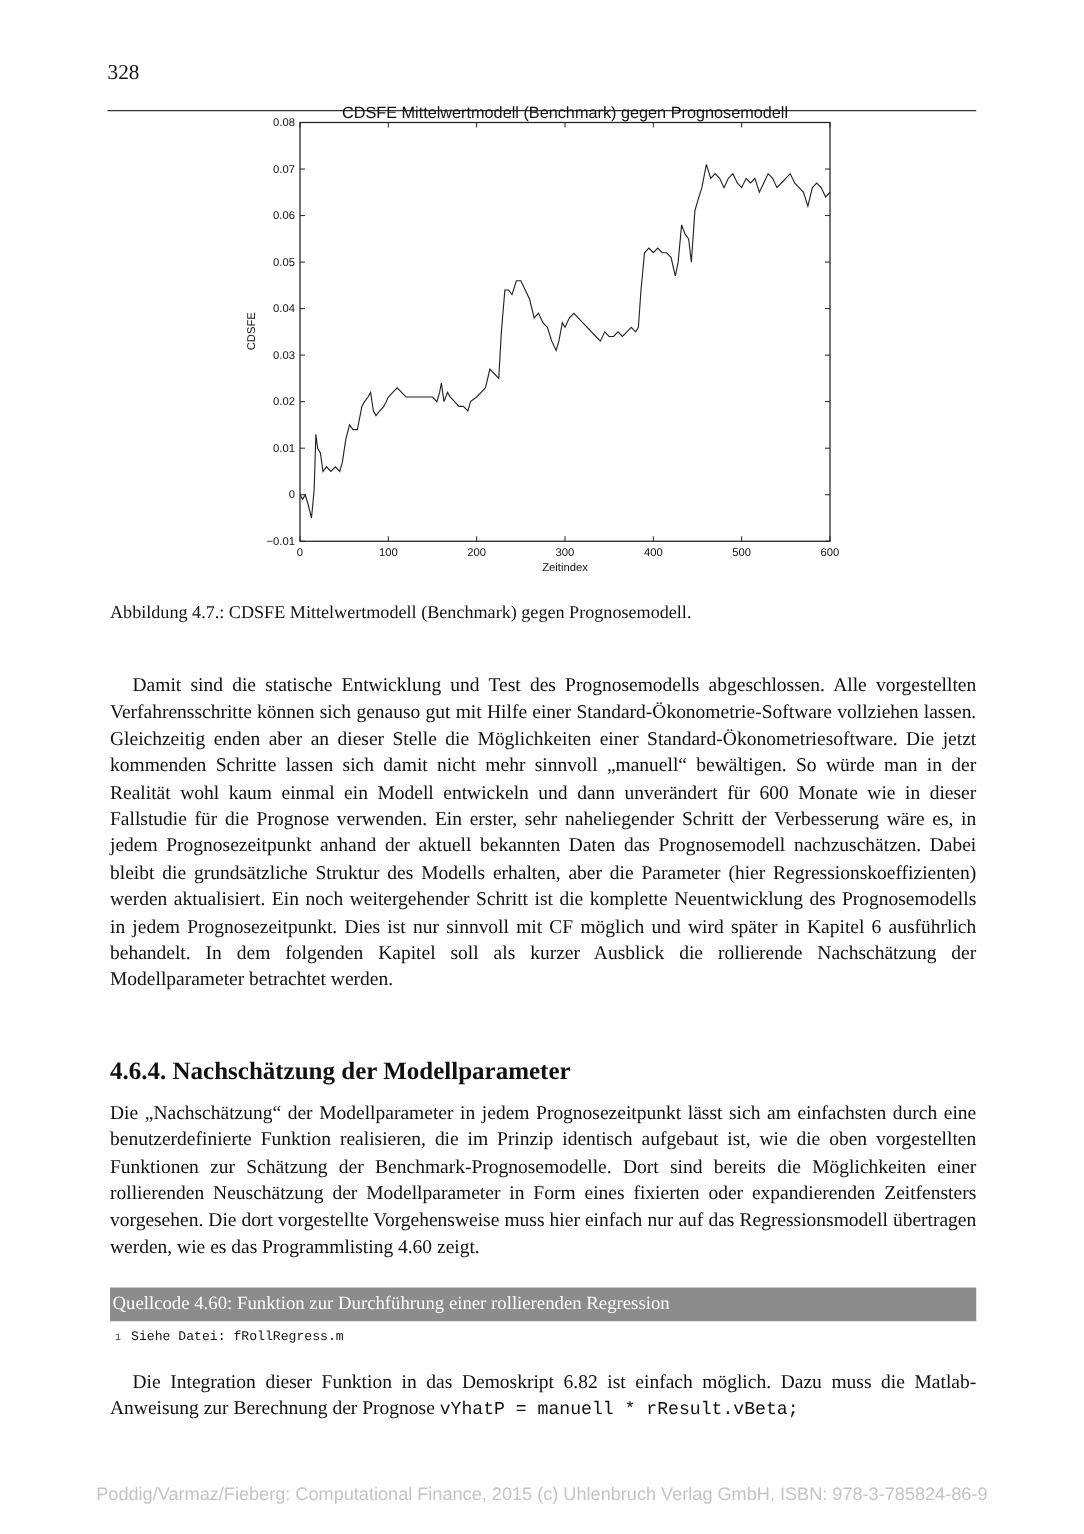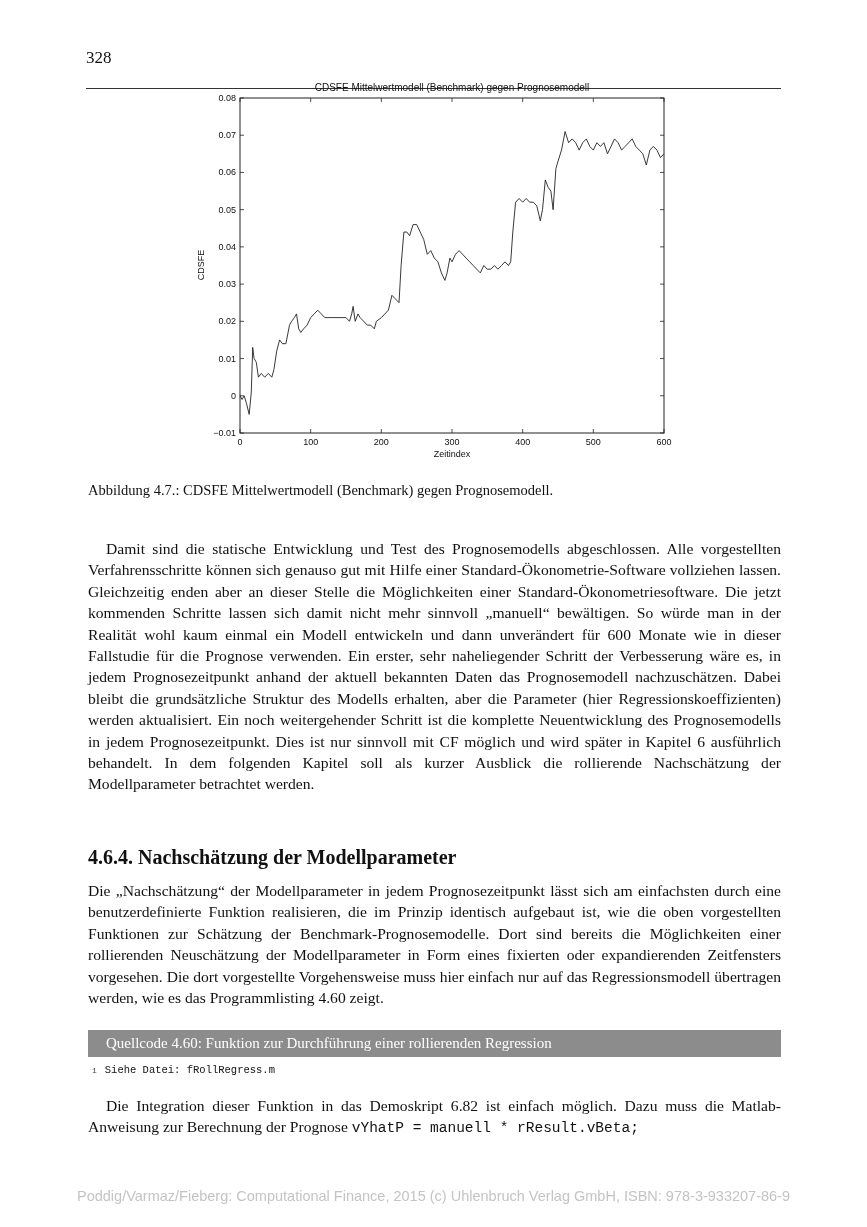--- a/index.html
+++ b/index.html
@@ -2,31 +2,31 @@
 <html><head>
 <meta charset="utf-8">
 <style>
   html, body { margin:0; padding:0; background:#ffffff; }
   body { width:867px; height:1227px; position:relative; overflow:hidden;
          font-family:"Liberation Serif", serif; color:#111; }
   .header { position:absolute; left:86px; right:86px; top:42px; height:26px;
             border-bottom:1px solid #333; display:flex; justify-content:space-between;
             align-items:flex-end; font-size:17px; padding-bottom:20px; }
   .chart-title { position:absolute; left:240px; width:424px; top:82px; text-align:center;
-                 font-family:"Liberation Sans", sans-serif; font-size:10px; }
+                 font-family:"Liberation Sans", sans-serif; font-size:13px; }
   svg.chart { position:absolute; left:0; top:0; }
   .tick-label { font-family:"Liberation Sans", sans-serif; font-size:9px; fill:#111; }
   .caption { position:absolute; left:88px; top:482px; font-size:14.5px; }
   .para { position:absolute; left:88px; width:693px; font-size:15.6px; line-height:21.4px;
           text-align:justify; margin:0; }
   .para.indent { text-indent:18px; }
   .section-title { position:absolute; left:88px; top:846px; font-size:20px; font-weight:bold; margin:0; }
   .code-caption { position:absolute; left:88px; width:693px; top:1030px; height:27px;
                   background:#8c8c8c; color:#ffffff; font-size:15px; line-height:27px;
-                  padding-left:18px; box-sizing:border-box; }
+                  padding-left:2px; box-sizing:border-box; }
   .code-line { position:absolute; left:92px; top:1064px; font-family:"Liberation Mono", monospace;
                font-size:10.5px; }
   .code-line .ln { font-size:8px; color:#444; margin-right:8px; }
   .mono { font-family:"Liberation Mono", monospace; font-size:14.5px; }
   .footer { position:absolute; left:0; right:0; top:1188px; text-align:center;
             font-family:"Liberation Sans", sans-serif; font-size:14.5px; color:#c4c4c4; }
 </style>
 </head>
 <body>
 
@@ -107,13 +107,13 @@
 <p class="para" style="top:880px;">Die „Nachschätzung“ der Modellparameter in jedem Prognosezeitpunkt lässt sich am einfachsten durch eine benutzerdefinierte Funktion realisieren, die im Prinzip identisch aufgebaut ist, wie die oben vorgestellten Funktionen zur Schätzung der Benchmark-Prognosemodelle. Dort sind bereits die Möglichkeiten einer rollierenden Neuschätzung der Modellparameter in Form eines fixierten oder expandierenden Zeitfensters vorgesehen. Die dort vorgestellte Vorgehensweise muss hier einfach nur auf das Regressionsmodell übertragen werden, wie es das Programmlisting 4.60 zeigt.</p>
 
 <div class="code-caption">Quellcode 4.60: Funktion zur Durchführung einer rollierenden Regression</div>
 
 <div class="code-line">
   <span class="ln">1</span><span>Siehe Datei: fRollRegress.m</span>
 </div>
 
 <p class="para indent" style="top:1095px;"><span>Die Integration dieser Funktion in das Demoskript 6.82 ist einfach möglich. Dazu muss die Matlab-Anweisung zur Berechnung der Prognose </span><span class="mono">vYhatP = manuell * rResult.vBeta;</span></p>
 
-<div class="footer">Poddig/Varmaz/Fieberg: Computational Finance, 2015  (c) Uhlenbruch Verlag GmbH, ISBN: 978-3-933207-86-9</div>
+<div class="footer">Poddig/Varmaz/Fieberg: Computational Finance, 2015  (c) Uhlenbruch Verlag GmbH, ISBN: 978-3-785824-86-9</div>
 
 </body></html>

